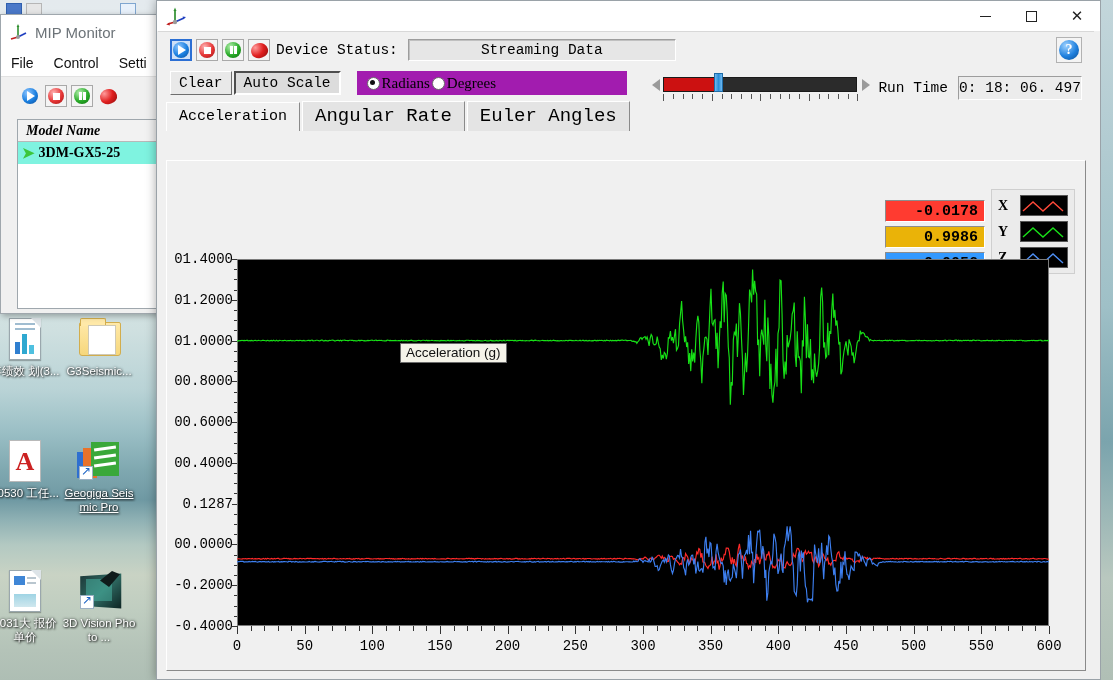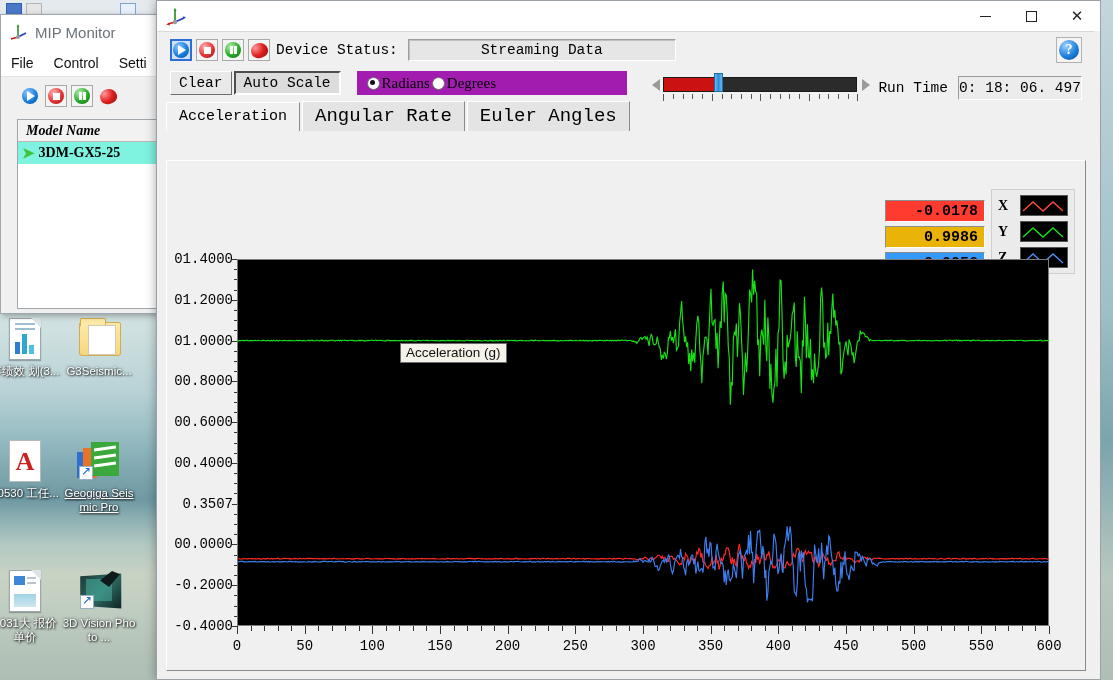--- a/index.html
+++ b/index.html
@@ -656,21 +656,21 @@
             <i style="top: 91.6667%; width: 3px;"></i>
             <i style="top: 94.4444%; width: 3px;"></i>
             <i style="top: 97.2222%; width: 3px;"></i>
           </div>
       <div class="ytick" style="top: 0%;">01.4000</div>
           <div class="ytick" style="top: 11.1111%;">01.2000</div>
           <div class="ytick" style="top: 22.2222%;">01.0000</div>
           <div class="ytick" style="top: 33.3333%;">00.8000</div>
           <div class="ytick" style="top: 44.4444%;">00.6000</div>
           <div class="ytick" style="top: 55.5556%;">00.4000</div>
-          <div class="ytick" style="top: 66.6667%;">0.3507</div>
+          <div class="ytick" style="top: 66.6667%;">0.1287</div>
           <div class="ytick" style="top: 77.7778%;">00.0000</div>
           <div class="ytick" style="top: 88.8889%;">-0.2000</div>
           <div class="ytick" style="top: 100%;">-0.4000</div>
         </div>
 
       <div id="plotwrap">
         <div id="plotbg"></div>
         <svg id="plot-svg" viewBox="0 0 835 378" preserveAspectRatio="none">
             <polyline points="0.0,309.1 1.0,308.7 2.1,308.7 3.1,309.0 4.2,309.0 5.2,309.1 6.3,308.5 7.3,308.9 8.3,308.5 9.4,308.8 10.4,308.8 11.5,308.6 12.5,308.6 13.6,308.7 14.6,308.8 15.7,308.4 16.7,309.0 17.7,308.9 18.8,308.6 19.8,308.8 20.9,308.8 21.9,308.6 23.0,308.6 24.0,309.1 25.1,309.1 26.1,308.9 27.1,308.3 28.2,309.1 29.2,308.4 30.3,309.1 31.3,308.4 32.4,308.5 33.4,309.0 34.4,308.9 35.5,308.4 36.5,308.8 37.6,308.9 38.6,308.4 39.7,308.9 40.7,308.5 41.8,308.4 42.8,308.3 43.8,309.1 44.9,309.0 45.9,308.9 47.0,308.6 48.0,308.3 49.1,308.4 50.1,308.5 51.1,308.4 52.2,308.7 53.2,308.4 54.3,309.1 55.3,308.7 56.4,309.0 57.4,309.0 58.5,308.6 59.5,308.3 60.5,308.8 61.6,308.5 62.6,308.9 63.7,308.7 64.7,308.4 65.8,308.5 66.8,308.9 67.8,308.5 68.9,308.5 69.9,308.9 71.0,308.7 72.0,308.4 73.1,308.3 74.1,308.6 75.1,308.3 76.2,308.4 77.2,308.6 78.3,308.6 79.3,308.6 80.4,308.5 81.4,308.7 82.5,308.6 83.5,308.5 84.5,309.0 85.6,308.5 86.6,308.9 87.7,308.4 88.7,309.1 89.8,308.6 90.8,308.5 91.8,309.1 92.9,308.8 93.9,308.4 95.0,308.7 96.0,308.6 97.1,308.7 98.1,308.8 99.2,308.4 100.2,308.3 101.2,308.7 102.3,308.8 103.3,308.7 104.4,309.0 105.4,308.8 106.5,308.5 107.5,309.0 108.5,308.7 109.6,308.5 110.6,308.7 111.7,309.0 112.7,308.6 113.8,308.6 114.8,308.7 115.9,308.4 116.9,308.9 117.9,309.1 119.0,309.1 120.0,308.7 121.1,309.1 122.1,308.5 123.2,308.5 124.2,308.8 125.3,308.3 126.3,309.1 127.3,309.1 128.4,308.6 129.4,308.8 130.5,309.0 131.5,308.7 132.6,308.5 133.6,308.3 134.6,308.5 135.7,308.4 136.7,308.9 137.8,308.8 138.8,309.0 139.9,309.0 140.9,308.7 142.0,308.7 143.0,308.8 144.0,308.9 145.1,308.3 146.1,309.0 147.2,308.6 148.2,308.8 149.3,308.7 150.3,308.9 151.3,308.9 152.4,308.5 153.4,308.5 154.5,308.5 155.5,308.7 156.6,308.3 157.6,308.9 158.7,308.5 159.7,308.8 160.7,308.6 161.8,309.1 162.8,308.9 163.9,309.0 164.9,308.8 166.0,308.6 167.0,308.9 168.0,308.6 169.1,308.8 170.1,308.3 171.2,308.7 172.2,308.6 173.3,309.1 174.3,308.8 175.3,309.0 176.4,308.7 177.4,309.0 178.5,309.1 179.5,308.7 180.6,308.9 181.6,308.7 182.7,308.8 183.7,308.8 184.7,308.7 185.8,308.4 186.8,308.7 187.9,308.8 188.9,308.3 190.0,309.0 191.0,308.4 192.1,308.7 193.1,308.9 194.1,308.3 195.2,308.8 196.2,308.8 197.3,308.5 198.3,308.7 199.4,308.9 200.4,308.5 201.4,308.6 202.5,309.0 203.5,308.3 204.6,309.0 205.6,309.0 206.7,309.0 207.7,309.0 208.8,309.0 209.8,308.8 210.8,308.8 211.9,308.9 212.9,308.8 214.0,309.1 215.0,309.0 216.1,308.4 217.1,308.4 218.1,308.5 219.2,308.8 220.2,309.1 221.3,308.5 222.3,308.6 223.4,308.5 224.4,308.9 225.5,308.4 226.5,308.7 227.5,308.8 228.6,308.9 229.6,308.7 230.7,308.7 231.7,308.8 232.8,308.7 233.8,308.9 234.8,308.7 235.9,308.3 236.9,308.6 238.0,308.3 239.0,308.4 240.1,308.6 241.1,308.3 242.1,308.6 243.2,308.6 244.2,309.1 245.3,308.6 246.3,308.6 247.4,308.3 248.4,308.5 249.5,308.5 250.5,308.5 251.5,309.0 252.6,308.5 253.6,308.8 254.7,309.1 255.7,308.6 256.8,309.0 257.8,308.7 258.9,308.9 259.9,308.6 260.9,309.1 262.0,308.8 263.0,308.8 264.1,308.9 265.1,308.4 266.2,308.8 267.2,308.5 268.2,309.0 269.3,308.6 270.3,308.6 271.4,308.3 272.4,308.5 273.5,309.0 274.5,308.8 275.6,308.8 276.6,309.0 277.6,308.3 278.7,309.0 279.7,308.6 280.8,308.6 281.8,309.1 282.9,309.1 283.9,308.9 284.9,308.9 286.0,308.4 287.0,308.4 288.1,308.4 289.1,309.0 290.2,308.7 291.2,309.1 292.3,308.7 293.3,308.6 294.3,309.0 295.4,308.9 296.4,308.8 297.5,309.0 298.5,309.0 299.6,309.0 300.6,308.6 301.6,309.0 302.7,308.4 303.7,308.6 304.8,308.6 305.8,308.4 306.9,308.5 307.9,308.9 308.9,308.7 310.0,308.3 311.0,308.8 312.1,308.8 313.1,308.7 314.2,308.4 315.2,308.3 316.3,308.7 317.3,308.7 318.3,308.9 319.4,308.4 320.4,308.5 321.5,308.5 322.5,309.0 323.6,308.5 324.6,308.9 325.7,309.0 326.7,308.5 327.7,308.6 328.8,308.8 329.8,308.4 330.9,309.0 331.9,308.8 333.0,308.5 334.0,308.9 335.0,308.5 336.1,308.3 337.1,309.1 338.2,308.8 339.2,308.4 340.3,308.3 341.3,308.4 342.3,308.4 343.4,308.7 344.4,309.0 345.5,308.5 346.5,308.4 347.6,308.7 348.6,309.1 349.7,308.5 350.7,308.8 351.7,308.5 352.8,308.5 353.8,309.0 354.9,308.8 355.9,308.3 357.0,309.0 358.0,308.6 359.1,308.9 360.1,308.5 361.1,308.5 362.2,308.5 363.2,308.5 364.3,308.9 365.3,309.0 366.4,308.7 367.4,308.7 368.4,308.8 369.5,308.9 370.5,309.1 371.6,308.7 372.6,309.1 373.7,308.7 374.7,308.4 375.8,308.9 376.8,308.6 377.8,308.3 378.9,309.0 379.9,308.8 381.0,308.7 382.0,308.6 383.1,308.7 384.1,308.3 385.1,308.8 386.2,309.1 387.2,308.6 388.3,308.4 389.3,308.9 390.4,308.8 391.4,308.4 392.4,308.5 393.5,308.3 394.5,308.5 395.6,308.8 396.6,309.1 397.7,309.1 398.7,308.4 399.8,308.3 400.8,308.7 401.8,308.7 402.9,308.6 403.9,308.6 405.0,308.6 406.0,308.8 407.1,308.8 408.1,308.9 409.1,309.0 410.2,309.2 411.2,309.8 412.3,309.6 413.3,309.4 414.4,308.6 415.4,309.3 416.5,308.4 417.5,309.2 418.5,307.9 419.6,307.0 420.6,307.6 421.7,308.7 422.7,309.8 423.8,309.9 424.8,308.5 425.9,307.9 426.9,308.9 427.9,309.4 429.0,309.3 430.0,307.9 431.1,307.3 432.1,306.0 433.2,305.1 434.2,305.1 435.2,306.4 436.3,308.2 437.3,305.9 438.4,308.7 439.4,307.3 440.5,308.4 441.5,309.2 442.6,311.7 443.6,311.5 444.6,306.9 445.7,306.5 446.7,306.1 447.8,306.6 448.8,309.3 449.9,308.5 450.9,309.4 451.9,310.5 453.0,312.1 454.0,313.0 455.1,314.9 456.1,313.7 457.2,314.4 458.2,307.9 459.3,307.6 460.3,310.0 461.3,303.3 462.4,305.3 463.4,306.8 464.5,311.0 465.5,313.4 466.6,310.9 467.6,308.0 468.6,310.1 469.7,310.2 470.7,313.9 471.8,307.7 472.8,301.7 473.9,303.6 474.9,298.2 475.9,299.0 477.0,307.5 478.0,302.9 479.1,312.1 480.1,312.2 481.2,312.9 482.2,316.0 483.3,317.1 484.3,318.8 485.3,316.2 486.4,315.7 487.4,314.0 488.5,306.5 489.5,314.6 490.6,311.6 491.6,310.8 492.6,304.2 493.7,312.8 494.7,311.4 495.8,319.9 496.8,315.7 497.9,307.6 498.9,310.8 500.0,309.5 501.0,304.3 502.0,304.5 503.1,297.8 504.1,297.8 505.2,298.0 506.2,301.5 507.3,309.2 508.3,314.2 509.3,307.2 510.4,314.3 511.4,309.2 512.5,314.4 513.5,316.3 514.6,306.0 515.6,298.4 516.7,293.3 517.7,301.2 518.7,309.0 519.8,305.4 520.8,311.4 521.9,310.2 522.9,307.4 524.0,313.6 525.0,313.8 526.0,318.5 527.1,315.9 528.1,317.3 529.2,311.6 530.2,313.1 531.3,314.8 532.3,309.1 533.4,313.0 534.4,303.7 535.4,308.9 536.5,307.5 537.5,314.4 538.6,309.2 539.6,303.8 540.7,301.2 541.7,303.8 542.8,309.5 543.8,310.0 544.8,304.5 545.9,304.8 546.9,301.2 548.0,307.4 549.0,313.2 550.1,313.9 551.1,317.9 552.1,316.7 553.2,318.4 554.2,316.5 555.3,314.2 556.3,309.4 557.4,310.8 558.4,311.2 559.5,304.8 560.5,313.5 561.5,317.8 562.6,317.8 563.6,318.2 564.7,313.9 565.7,311.8 566.8,313.8 567.8,315.2 568.8,315.7 569.9,314.5 570.9,311.7 572.0,303.6 573.0,305.6 574.1,307.1 575.1,301.2 576.1,298.1 577.2,298.2 578.2,300.2 579.3,305.1 580.3,307.1 581.4,311.5 582.4,310.4 583.5,302.8 584.5,300.4 585.5,304.0 586.6,303.0 587.6,301.0 588.7,303.0 589.7,302.4 590.8,302.2 591.8,310.3 592.9,312.7 593.9,308.5 594.9,307.1 596.0,312.5 597.0,309.2 598.1,316.6 599.1,314.8 600.2,309.7 601.2,306.3 602.2,303.2 603.3,305.2 604.3,308.3 605.4,308.9 606.4,310.3 607.5,308.1 608.5,314.1 609.5,313.5 610.6,315.4 611.6,312.6 612.7,311.5 613.7,310.4 614.8,310.5 615.8,311.0 616.9,304.5 617.9,302.4 618.9,301.5 620.0,306.6 621.0,308.3 622.1,308.0 623.1,309.7 624.2,306.8 625.2,309.8 626.3,307.9 627.3,309.1 628.3,308.3 629.4,308.4 630.4,308.4 631.5,309.2 632.5,309.0 633.6,311.3 634.6,312.2 635.6,312.8 636.7,311.3 637.7,311.0 638.8,310.7 639.8,312.1 640.9,309.6 641.9,310.1 643.0,307.1 644.0,307.2 645.0,307.0 646.1,307.5 647.1,308.9 648.2,307.5 649.2,309.1 650.3,308.0 651.3,309.4 652.3,309.4 653.4,309.8 654.4,308.2 655.5,308.2 656.5,308.3 657.6,308.4 658.6,308.0 659.6,308.4 660.7,308.1 661.7,308.4 662.8,308.5 663.8,308.7 664.9,308.7 665.9,309.1 667.0,308.9 668.0,308.9 669.0,308.8 670.1,308.7 671.1,309.0 672.2,308.5 673.2,308.8 674.3,308.3 675.3,308.6 676.4,308.9 677.4,308.8 678.4,308.4 679.5,309.0 680.5,309.1 681.6,308.4 682.6,308.7 683.7,308.4 684.7,308.9 685.7,308.8 686.8,308.4 687.8,308.5 688.9,308.4 689.9,309.1 691.0,308.4 692.0,308.5 693.0,308.4 694.1,308.9 695.1,309.0 696.2,308.9 697.2,308.4 698.3,308.9 699.3,308.9 700.4,309.0 701.4,308.9 702.4,308.7 703.5,308.7 704.5,309.0 705.6,308.4 706.6,308.7 707.7,308.5 708.7,308.9 709.8,308.9 710.8,308.5 711.8,308.4 712.9,308.5 713.9,308.7 715.0,308.6 716.0,308.8 717.1,308.5 718.1,308.8 719.1,309.0 720.2,309.0 721.2,309.1 722.3,308.8 723.3,308.3 724.4,308.5 725.4,308.7 726.5,309.0 727.5,309.1 728.5,309.1 729.6,308.7 730.6,308.4 731.7,308.4 732.7,308.4 733.8,308.9 734.8,309.0 735.8,308.6 736.9,308.5 737.9,308.3 739.0,308.7 740.0,308.4 741.1,308.7 742.1,308.8 743.1,309.1 744.2,309.0 745.2,308.9 746.3,308.4 747.3,308.4 748.4,308.6 749.4,309.1 750.5,308.6 751.5,309.0 752.5,308.8 753.6,308.6 754.6,308.5 755.7,309.1 756.7,308.6 757.8,308.4 758.8,308.4 759.9,308.8 760.9,309.1 761.9,308.8 763.0,309.1 764.0,308.8 765.1,308.4 766.1,308.9 767.2,308.6 768.2,308.5 769.2,308.7 770.3,308.3 771.3,308.8 772.4,309.0 773.4,308.8 774.5,308.4 775.5,308.3 776.6,309.1 777.6,308.5 778.6,309.1 779.7,309.0 780.7,309.0 781.8,308.9 782.8,308.9 783.9,309.1 784.9,308.5 785.9,308.6 787.0,309.0 788.0,308.4 789.1,309.1 790.1,308.6 791.2,308.9 792.2,308.9 793.3,308.4 794.3,308.8 795.3,308.7 796.4,308.3 797.4,308.3 798.5,308.8 799.5,308.6 800.6,308.5 801.6,308.5 802.6,308.8 803.7,308.5 804.7,308.4 805.8,308.3 806.8,309.0 807.9,309.1 808.9,308.7 809.9,308.8 811.0,308.6 812.0,308.5 813.1,309.1 814.1,308.8 815.2,309.1 816.2,308.5 817.3,308.7 818.3,308.3 819.3,308.4 820.4,308.9 821.4,309.0 822.5,309.1 823.5,308.7 824.6,308.6 825.6,308.7 826.6,308.7 827.7,308.9 828.7,308.9 829.8,308.5 830.8,308.5 831.9,308.7 832.9,309.0 834.0,309.1 835.0,309.1" fill="none" stroke="#ff2a2a" stroke-width="1.15" vector-effect="non-scaling-stroke"></polyline>
             <polyline points="0.0,84.4 1.0,84.3 2.1,84.3 3.1,84.0 4.2,84.0 5.2,83.7 6.3,84.2 7.3,83.8 8.3,84.0 9.4,83.9 10.4,83.6 11.5,84.4 12.5,84.0 13.6,84.3 14.6,83.8 15.7,84.1 16.7,84.4 17.7,84.0 18.8,83.7 19.8,84.1 20.9,84.2 21.9,83.7 23.0,84.0 24.0,84.2 25.1,84.2 26.1,83.7 27.1,83.8 28.2,83.9 29.2,84.2 30.3,84.3 31.3,83.7 32.4,84.1 33.4,84.3 34.4,84.1 35.5,83.9 36.5,84.4 37.6,83.7 38.6,84.2 39.7,84.3 40.7,83.6 41.8,84.4 42.8,84.3 43.8,83.7 44.9,84.0 45.9,84.2 47.0,84.1 48.0,84.1 49.1,83.7 50.1,83.9 51.1,84.4 52.2,84.0 53.2,84.1 54.3,84.0 55.3,83.8 56.4,84.4 57.4,84.1 58.5,84.2 59.5,84.4 60.5,84.0 61.6,83.7 62.6,84.1 63.7,84.0 64.7,83.8 65.8,84.0 66.8,84.3 67.8,84.1 68.9,83.9 69.9,84.4 71.0,84.2 72.0,84.2 73.1,83.7 74.1,83.8 75.1,84.3 76.2,83.7 77.2,83.6 78.3,84.3 79.3,84.2 80.4,84.2 81.4,83.7 82.5,83.7 83.5,84.0 84.5,84.3 85.6,84.2 86.6,83.6 87.7,83.6 88.7,84.4 89.8,84.3 90.8,83.9 91.8,84.1 92.9,84.3 93.9,84.3 95.0,83.8 96.0,83.9 97.1,83.7 98.1,83.6 99.2,83.7 100.2,84.4 101.2,84.4 102.3,84.0 103.3,83.8 104.4,83.8 105.4,84.2 106.5,83.6 107.5,84.4 108.5,83.7 109.6,83.7 110.6,83.6 111.7,83.8 112.7,83.9 113.8,84.1 114.8,84.1 115.9,83.7 116.9,83.7 117.9,83.8 119.0,83.7 120.0,84.3 121.1,84.0 122.1,84.3 123.2,84.3 124.2,84.2 125.3,83.7 126.3,84.3 127.3,83.8 128.4,83.7 129.4,83.9 130.5,84.3 131.5,84.1 132.6,84.4 133.6,84.1 134.6,83.9 135.7,84.1 136.7,83.9 137.8,83.7 138.8,83.6 139.9,84.0 140.9,84.2 142.0,83.7 143.0,83.6 144.0,84.0 145.1,83.9 146.1,83.7 147.2,83.9 148.2,83.7 149.3,84.1 150.3,84.2 151.3,84.3 152.4,84.3 153.4,84.3 154.5,83.6 155.5,83.7 156.6,84.0 157.6,83.8 158.7,84.0 159.7,84.1 160.7,84.1 161.8,84.0 162.8,83.8 163.9,84.1 164.9,84.2 166.0,84.0 167.0,84.1 168.0,84.3 169.1,83.7 170.1,84.4 171.2,83.8 172.2,84.2 173.3,84.0 174.3,83.9 175.3,84.4 176.4,84.1 177.4,84.0 178.5,83.8 179.5,83.6 180.6,84.1 181.6,84.3 182.7,84.3 183.7,84.4 184.7,84.3 185.8,83.9 186.8,83.8 187.9,84.0 188.9,84.3 190.0,83.9 191.0,83.7 192.1,83.7 193.1,83.9 194.1,84.2 195.2,83.6 196.2,84.4 197.3,83.9 198.3,84.2 199.4,84.0 200.4,83.7 201.4,84.0 202.5,84.2 203.5,84.1 204.6,84.0 205.6,84.3 206.7,84.0 207.7,84.4 208.8,84.3 209.8,83.8 210.8,84.1 211.9,84.1 212.9,84.0 214.0,84.1 215.0,84.4 216.1,84.1 217.1,83.7 218.1,84.4 219.2,84.1 220.2,83.9 221.3,84.2 222.3,83.7 223.4,84.2 224.4,84.2 225.5,84.3 226.5,84.1 227.5,84.2 228.6,83.8 229.6,84.2 230.7,84.2 231.7,84.0 232.8,84.4 233.8,84.4 234.8,84.1 235.9,83.7 236.9,83.7 238.0,83.7 239.0,84.1 240.1,84.0 241.1,83.7 242.1,84.1 243.2,84.1 244.2,84.1 245.3,84.4 246.3,84.1 247.4,83.8 248.4,84.0 249.5,84.1 250.5,84.3 251.5,84.4 252.6,84.4 253.6,84.2 254.7,83.9 255.7,83.8 256.8,84.4 257.8,84.2 258.9,84.3 259.9,84.2 260.9,83.7 262.0,84.3 263.0,84.1 264.1,84.3 265.1,84.4 266.2,84.1 267.2,83.9 268.2,84.4 269.3,84.3 270.3,83.7 271.4,84.0 272.4,84.3 273.5,84.1 274.5,83.7 275.6,84.4 276.6,84.2 277.6,83.7 278.7,83.8 279.7,84.0 280.8,83.8 281.8,83.9 282.9,83.7 283.9,83.9 284.9,84.3 286.0,83.6 287.0,84.4 288.1,84.3 289.1,84.0 290.2,83.9 291.2,83.8 292.3,84.2 293.3,83.8 294.3,84.2 295.4,84.2 296.4,84.3 297.5,84.1 298.5,84.2 299.6,84.2 300.6,84.3 301.6,83.9 302.7,83.6 303.7,83.8 304.8,84.3 305.8,83.8 306.9,83.6 307.9,84.0 308.9,84.2 310.0,84.0 311.0,84.3 312.1,84.2 313.1,84.0 314.2,83.7 315.2,84.1 316.3,83.9 317.3,84.0 318.3,84.2 319.4,83.8 320.4,84.3 321.5,84.0 322.5,83.9 323.6,84.4 324.6,84.0 325.7,83.6 326.7,84.1 327.7,84.1 328.8,84.3 329.8,84.1 330.9,84.3 331.9,84.3 333.0,84.0 334.0,84.0 335.0,84.4 336.1,84.0 337.1,84.4 338.2,83.8 339.2,83.9 340.3,84.3 341.3,83.8 342.3,83.8 343.4,83.8 344.4,84.1 345.5,84.1 346.5,84.2 347.6,84.1 348.6,83.7 349.7,84.2 350.7,84.2 351.7,84.2 352.8,83.6 353.8,84.3 354.9,84.0 355.9,83.6 357.0,84.4 358.0,84.1 359.1,83.9 360.1,84.3 361.1,84.3 362.2,83.8 363.2,84.2 364.3,84.3 365.3,84.1 366.4,84.3 367.4,83.7 368.4,83.8 369.5,84.3 370.5,83.9 371.6,84.0 372.6,83.8 373.7,83.9 374.7,83.8 375.8,84.0 376.8,84.4 377.8,83.9 378.9,84.3 379.9,83.6 381.0,83.8 382.0,83.9 383.1,84.3 384.1,83.6 385.1,84.3 386.2,83.8 387.2,84.0 388.3,84.0 389.3,83.8 390.4,84.3 391.4,83.8 392.4,83.6 393.5,84.1 394.5,83.8 395.6,83.6 396.6,83.6 397.7,83.9 398.7,83.7 399.8,83.6 400.8,84.0 401.8,84.0 402.9,83.9 403.9,83.9 405.0,83.7 406.0,84.6 407.1,84.8 408.1,84.6 409.1,85.3 410.2,85.1 411.2,86.9 412.3,85.0 413.3,84.2 414.4,81.6 415.4,81.0 416.5,82.8 417.5,81.2 418.5,80.6 419.6,79.9 420.6,82.6 421.7,80.3 422.7,84.2 423.8,89.4 424.8,82.0 425.9,77.8 426.9,79.6 427.9,86.7 429.0,88.5 430.0,88.2 431.1,87.2 432.1,79.8 433.2,86.0 434.2,90.7 435.2,92.4 436.3,104.0 437.3,98.7 438.4,102.5 439.4,96.1 440.5,97.5 441.5,103.1 442.6,97.0 443.6,81.2 444.6,81.5 445.7,74.2 446.7,84.1 447.8,80.4 448.8,86.8 449.9,78.9 450.9,72.3 451.9,94.0 453.0,92.1 454.0,88.9 455.1,66.4 456.1,56.1 457.2,43.2 458.2,63.1 459.3,73.8 460.3,85.6 461.3,79.6 462.4,90.7 463.4,85.8 464.5,108.1 465.5,96.8 466.6,115.5 467.6,93.1 468.6,105.4 469.7,96.4 470.7,106.7 471.8,83.1 472.8,67.1 473.9,58.5 474.9,65.0 475.9,92.7 477.0,106.1 478.0,128.0 479.1,100.4 480.1,92.1 481.2,80.9 482.2,80.3 483.3,82.6 484.3,98.8 485.3,76.2 486.4,49.9 487.4,30.7 488.5,65.9 489.5,68.2 490.6,63.4 491.6,62.5 492.6,92.7 493.7,76.0 494.7,112.4 495.8,88.7 496.8,64.2 497.9,71.1 498.9,35.4 500.0,23.3 501.0,65.2 502.0,35.5 503.1,37.6 504.1,55.6 505.2,90.6 506.2,101.7 507.3,150.2 508.3,126.7 509.3,130.3 510.4,83.0 511.4,75.6 512.5,77.9 513.5,66.4 514.6,100.9 515.6,77.1 516.7,45.5 517.7,55.9 518.7,80.5 519.8,103.6 520.8,140.0 521.9,117.4 522.9,96.7 524.0,116.5 525.0,99.6 526.0,70.9 527.1,31.5 528.1,35.8 529.2,44.7 530.2,10.9 531.3,36.8 532.3,22.5 533.4,33.5 534.4,36.1 535.4,88.6 536.5,82.9 537.5,120.7 538.6,80.0 539.6,72.7 540.7,79.4 541.7,88.3 542.8,42.0 543.8,89.7 544.8,105.3 545.9,60.3 546.9,79.7 548.0,134.0 549.0,108.0 550.1,139.4 551.1,147.9 552.1,133.2 553.2,126.5 554.2,92.5 555.3,131.6 556.3,76.8 557.4,70.8 558.4,21.7 559.5,22.5 560.5,56.6 561.5,104.0 562.6,123.2 563.6,105.7 564.7,118.9 565.7,78.3 566.8,90.9 567.8,86.5 568.8,82.4 569.9,72.6 570.9,56.8 572.0,53.3 573.0,44.8 574.1,99.8 575.1,111.3 576.1,74.5 577.2,101.2 578.2,100.8 579.3,105.2 580.3,138.3 581.4,83.8 582.4,90.0 583.5,38.8 584.5,62.2 585.5,102.1 586.6,67.2 587.6,100.7 588.7,101.5 589.7,82.3 590.8,124.9 591.8,113.5 592.9,128.0 593.9,97.4 594.9,114.3 596.0,121.3 597.0,116.2 598.1,107.9 599.1,91.0 600.2,39.3 601.2,29.3 602.2,44.2 603.3,91.2 604.3,85.8 605.4,101.8 606.4,100.3 607.5,65.6 608.5,99.1 609.5,74.3 610.6,77.1 611.6,52.7 612.7,35.6 613.7,60.6 614.8,52.3 615.8,68.6 616.9,63.3 617.9,73.6 618.9,88.1 620.0,85.5 621.0,118.8 622.1,115.4 623.1,103.4 624.2,95.0 625.2,89.9 626.3,84.9 627.3,92.7 628.3,99.4 629.4,82.8 630.4,86.1 631.5,89.7 632.5,99.4 633.6,96.2 634.6,107.4 635.6,101.4 636.7,94.0 637.7,86.4 638.8,84.0 639.8,84.2 640.9,73.7 641.9,77.1 643.0,75.8 644.0,76.1 645.0,76.8 646.1,79.7 647.1,80.2 648.2,80.2 649.2,81.5 650.3,84.2 651.3,82.9 652.3,83.7 653.4,83.9 654.4,84.3 655.5,83.8 656.5,83.9 657.6,84.2 658.6,83.9 659.6,83.9 660.7,83.8 661.7,84.2 662.8,84.1 663.8,84.3 664.9,83.9 665.9,83.9 667.0,83.6 668.0,84.1 669.0,83.9 670.1,84.1 671.1,83.6 672.2,84.0 673.2,83.7 674.3,83.7 675.3,84.4 676.4,84.4 677.4,84.0 678.4,84.1 679.5,83.8 680.5,84.3 681.6,83.8 682.6,83.9 683.7,83.7 684.7,83.8 685.7,83.9 686.8,83.8 687.8,84.3 688.9,84.2 689.9,84.3 691.0,84.2 692.0,84.2 693.0,84.1 694.1,84.1 695.1,84.1 696.2,84.0 697.2,84.2 698.3,83.7 699.3,83.7 700.4,84.2 701.4,83.7 702.4,84.2 703.5,84.1 704.5,84.1 705.6,84.2 706.6,83.8 707.7,83.9 708.7,84.0 709.8,84.3 710.8,84.0 711.8,84.2 712.9,84.0 713.9,84.3 715.0,84.4 716.0,84.0 717.1,84.4 718.1,84.0 719.1,83.7 720.2,84.0 721.2,84.1 722.3,84.3 723.3,84.1 724.4,84.2 725.4,84.0 726.5,84.0 727.5,83.7 728.5,83.6 729.6,84.3 730.6,84.2 731.7,83.7 732.7,83.7 733.8,83.8 734.8,83.9 735.8,84.0 736.9,84.2 737.9,83.8 739.0,83.6 740.0,83.6 741.1,84.2 742.1,83.6 743.1,84.2 744.2,83.8 745.2,84.3 746.3,84.1 747.3,83.7 748.4,84.0 749.4,83.7 750.5,84.0 751.5,83.7 752.5,83.8 753.6,84.4 754.6,83.8 755.7,84.2 756.7,83.6 757.8,83.6 758.8,83.9 759.9,84.0 760.9,83.7 761.9,83.7 763.0,83.8 764.0,84.0 765.1,84.4 766.1,84.4 767.2,84.0 768.2,83.9 769.2,84.0 770.3,84.1 771.3,83.6 772.4,84.0 773.4,83.9 774.5,84.0 775.5,84.3 776.6,83.6 777.6,84.4 778.6,84.0 779.7,84.4 780.7,83.8 781.8,84.3 782.8,83.7 783.9,83.8 784.9,83.9 785.9,83.9 787.0,84.3 788.0,84.1 789.1,84.2 790.1,83.9 791.2,83.8 792.2,84.2 793.3,83.7 794.3,84.0 795.3,83.7 796.4,83.8 797.4,83.8 798.5,84.1 799.5,83.9 800.6,84.3 801.6,83.7 802.6,83.9 803.7,83.9 804.7,83.8 805.8,83.7 806.8,83.7 807.9,84.3 808.9,84.0 809.9,84.4 811.0,84.3 812.0,84.3 813.1,84.1 814.1,84.1 815.2,84.1 816.2,83.9 817.3,83.8 818.3,84.0 819.3,83.7 820.4,84.1 821.4,84.1 822.5,84.0 823.5,84.1 824.6,83.8 825.6,83.7 826.6,83.6 827.7,84.3 828.7,84.4 829.8,84.2 830.8,83.8 831.9,84.0 832.9,84.0 834.0,83.9 835.0,84.3" fill="none" stroke="#17e017" stroke-width="1.15" vector-effect="non-scaling-stroke"></polyline>

